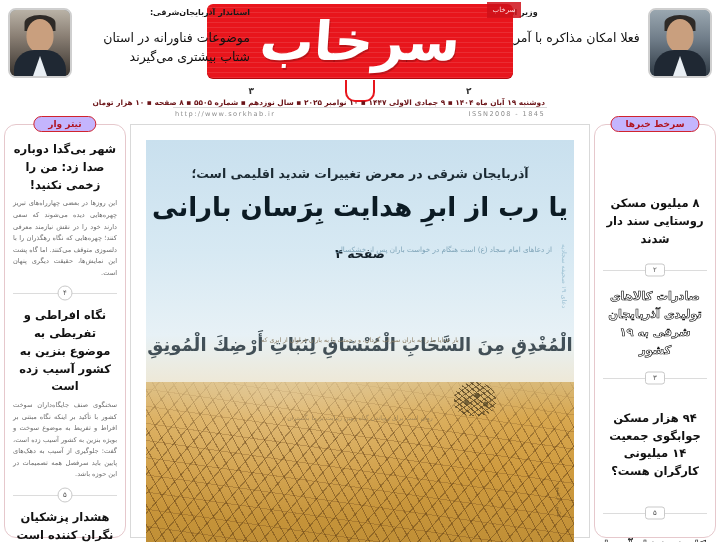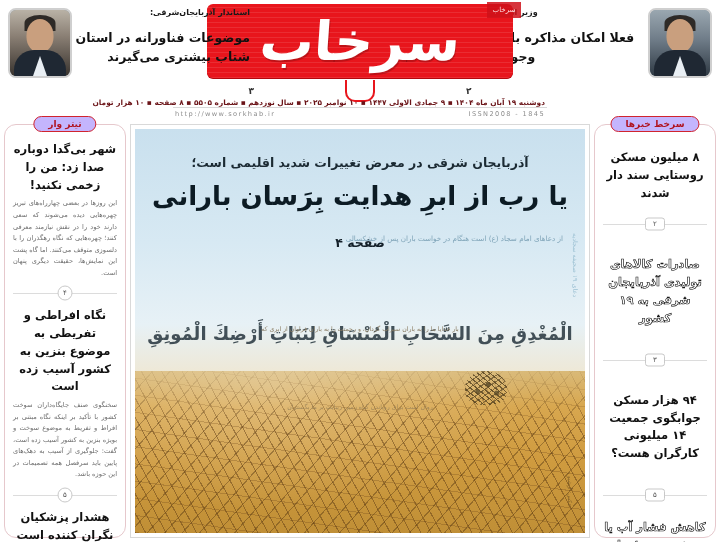--- a/index.html
+++ b/index.html
@@ -102,21 +102,21 @@
   }
   .ph-shirt{
     position:absolute;left:50%;transform:translateX(-50%);
     bottom:0;width:14px;height:20px;background:#e8eef3;
     clip-path:polygon(50% 0,100% 100%,0 100%);
   }
   .teaser .txt{position:absolute;top:2px;width:176px;}
   .teaser.right .txt{right:66px;text-align:left;}
   .teaser.left .txt{left:66px;text-align:right;}
   .teaser .kicker{font-size:8px;font-weight:bold;color:#1a1a1a;margin-bottom:12px;}
-  .teaser .head{font-size:12.5px;font-weight:bold;color:#111;line-height:1.5;}
+  .teaser .head{font-size:12.5px;font-weight:normal;color:#111;line-height:1.5;}
   .teaser .pg{
     position:absolute;top:80px;font-size:9px;color:#333;font-weight:bold;
   }
   .teaser.right .pg{left:4px;}
   .teaser.left .pg{right:4px;}
 
   
   .body{position:absolute;top:124px;left:0;width:720px;height:418px;}
 
   .col-side{
@@ -160,21 +160,21 @@
     background:#fff;border:1px solid #c9c9c9;border-radius:3px;
     min-width:12px;padding:0 3px;
     font-size:7px;color:#555;text-align:center;line-height:11px;
   }
   .sep.circle span{border-radius:50%;width:13px;height:13px;padding:0;line-height:12px;}
 
   
   .center{
     position:absolute;left:130px;top:0;width:460px;height:414px;
     border:1px solid #d9d9d9;background:#fff;box-sizing:border-box;
-    padding:4px;
+    padding:15px;
   }
   .lead{position:relative;width:100%;height:404px;overflow:hidden;}
   .sky{
     position:absolute;left:0;right:0;top:0;height:62%;
     background:linear-gradient(180deg,#c9e0ee 0%,#d7e9f3 45%,#e7f1f6 78%,#efe7d2 100%);
   }
   .ground{
     position:absolute;left:0;right:0;bottom:0;height:40%;
     background:
       radial-gradient(ellipse at 30% 10%, rgba(255,255,255,.25), rgba(255,255,255,0) 60%),
@@ -350,28 +350,28 @@
         </div>
 
         <div class="photo-credit">عکس: آرشیو</div>
       </div>
     </div>
 
     <div class="col-side right">
       <div class="side-badge">سرخط خبرها</div>
       <div class="side-inner" style="padding-top:24px;">
 
-        <div class="sitem" style="margin-bottom:14px;">
+        <div class="sitem" style="margin-bottom:14px;margin-top:46px;">
           <h3>۸ میلیون مسکن روستایی سند دار شدند</h3>
         </div>
         <div class="sep">
           <span>۲</span>
         </div>
 
-        <div class="sitem" style="margin:24px 0;">
+        <div class="sitem" style="margin:10px 0;">
           <h3 class="stroke">صادرات کالاهای تولیدی آذربایجان شرقی به ۱۹ کشور</h3>
         </div>
         <div class="sep">
           <span>۳</span>
         </div>
 
         <div class="sitem" style="margin:24px 0;">
           <h3>۹۴ هزار مسکن جوابگوی جمعیت ۱۴ میلیونی کارگران هست؟</h3>
         </div>
         <div class="sep">

